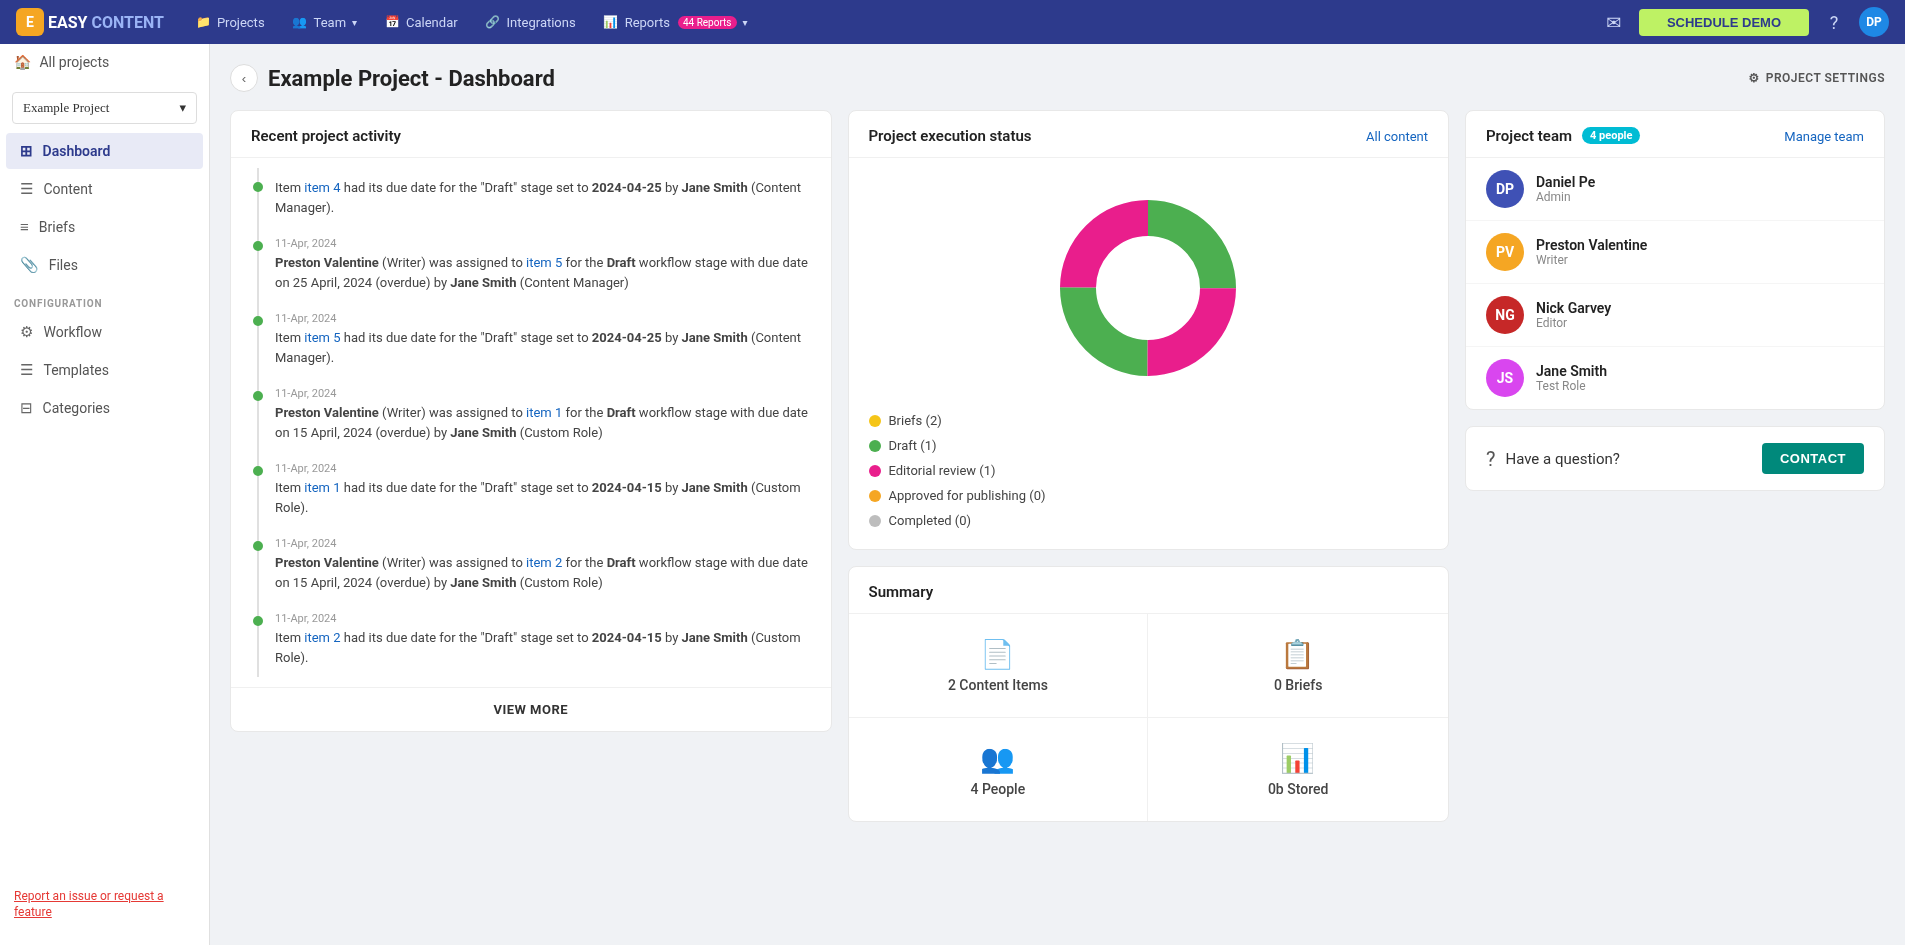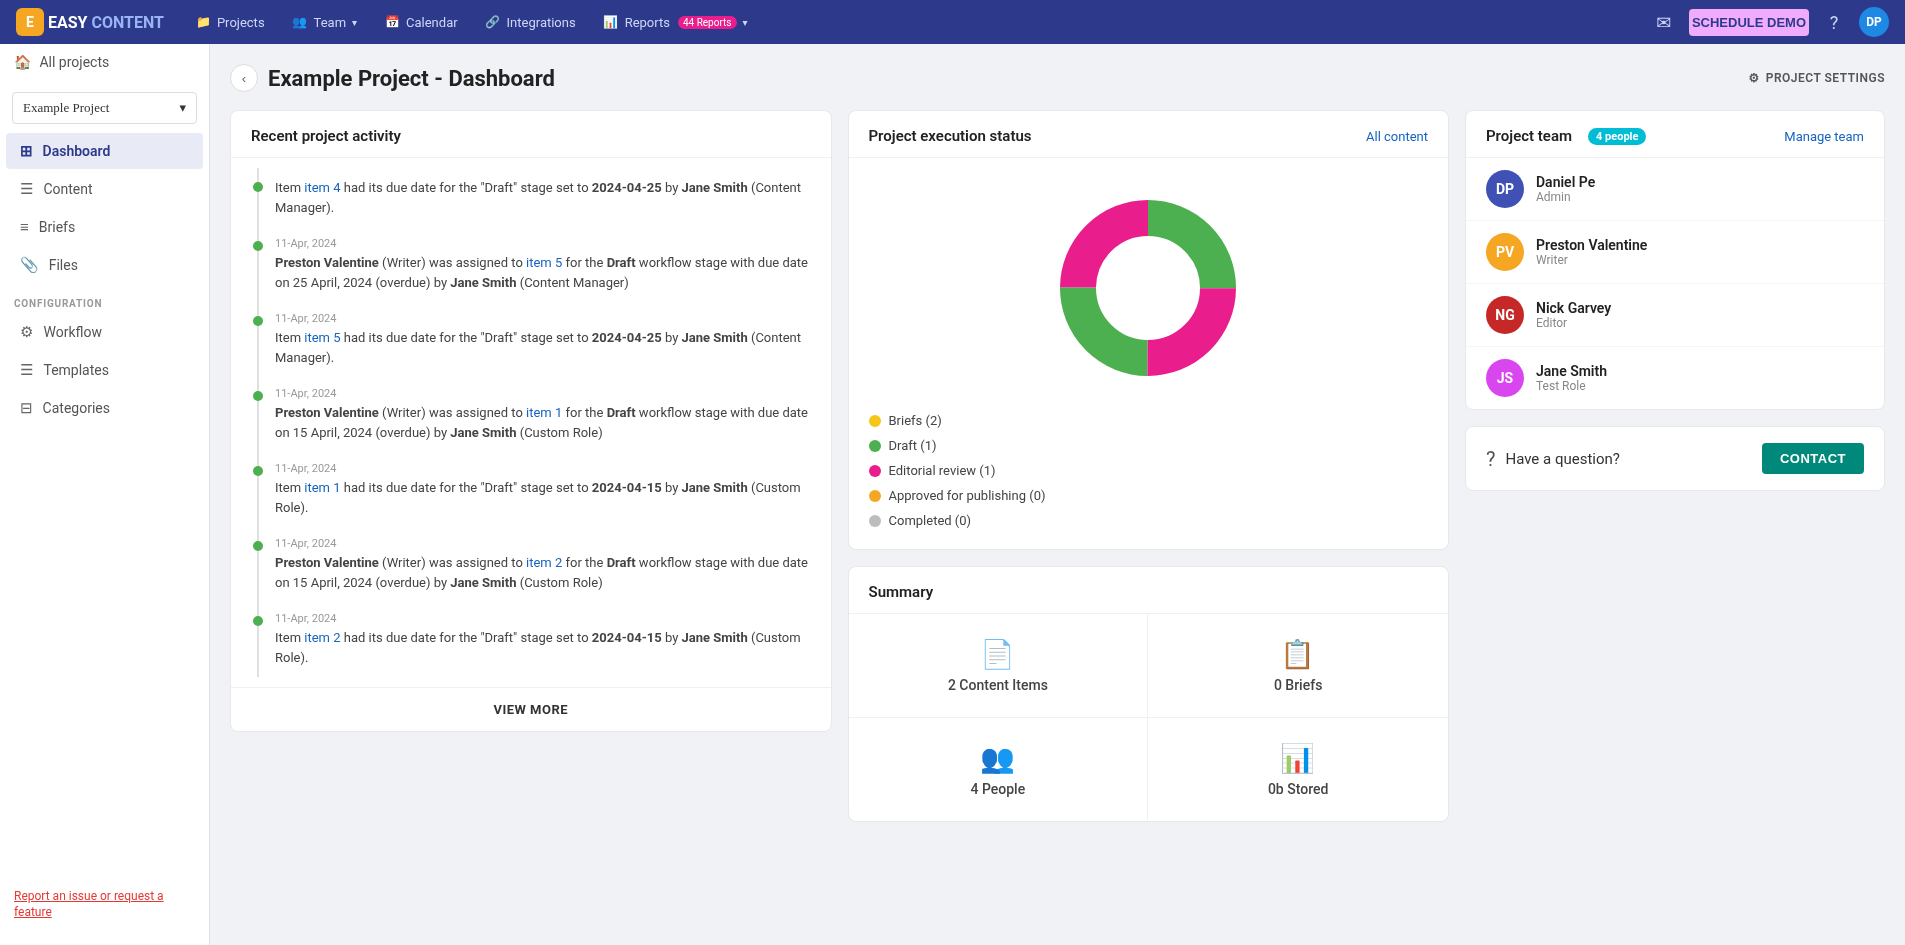--- a/index.html
+++ b/index.html
@@ -39,24 +39,24 @@
       font-size: 13px;
       white-space: nowrap;
     }
     .nav-icon { font-size: 12px; }
     .nav-chevron { font-size: 10px; }
     .topnav-right {
       margin-left: auto;
       display: flex; align-items: center; gap: 10px;
     }
     .schedule-demo-btn {
-      background: #f0abfc;
+      background: #bef264;
       color: #2d3a8c;
       border: none;
-      padding: 6px 3px;
+      padding: 6px 28px;
       border-radius: 4px;
       font-size: 13px;
       font-weight: 600;
       cursor: pointer;
     }
     .nav-icon-btn {
       color: #ccd6f6;
       font-size: 18px;
       cursor: pointer;
       width: 30px; height: 30px;
@@ -292,21 +292,21 @@
 
     
     .right-col { grid-column: 3; display: flex; flex-direction: column; gap: 16px; }
 
     
     .team-card-header {
       display: flex; align-items: center; gap: 10px; justify-content: space-between;
       padding: 16px 20px 12px;
       border-bottom: 1px solid #f0f0f0;
     }
-    .team-title-row { display: flex; align-items: flex-end; gap: 16px; }
+    .team-title-row { display: flex; align-items: flex-start; gap: 10px; }
     .team-title { font-size: 15px; font-weight: 600; color: #222; }
     .people-badge {
       background: #00bcd4;
       color: white;
       font-size: 11px;
       font-weight: 700;
       padding: 2px 8px;
       border-radius: 10px;
     }
     .manage-team-link { color: #1565c0; font-size: 13px; cursor: pointer; }

